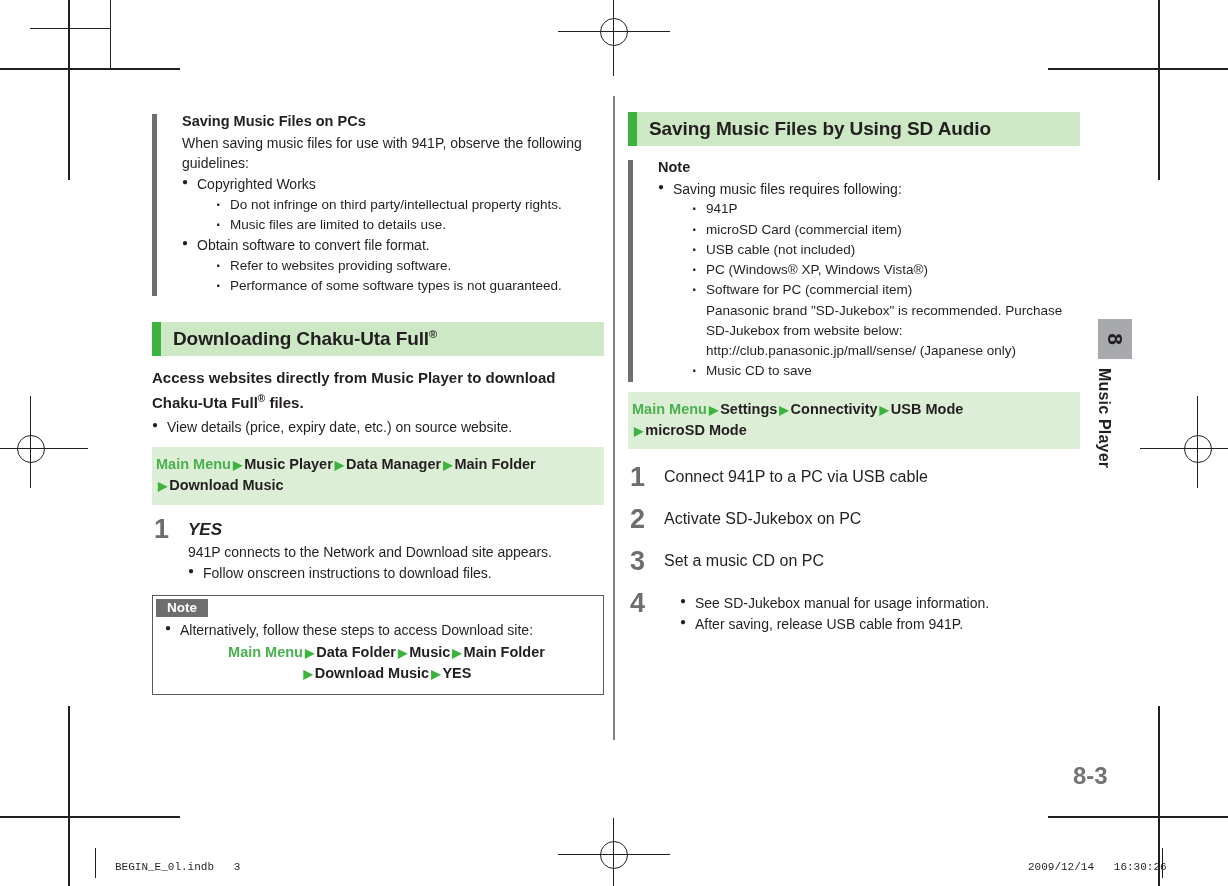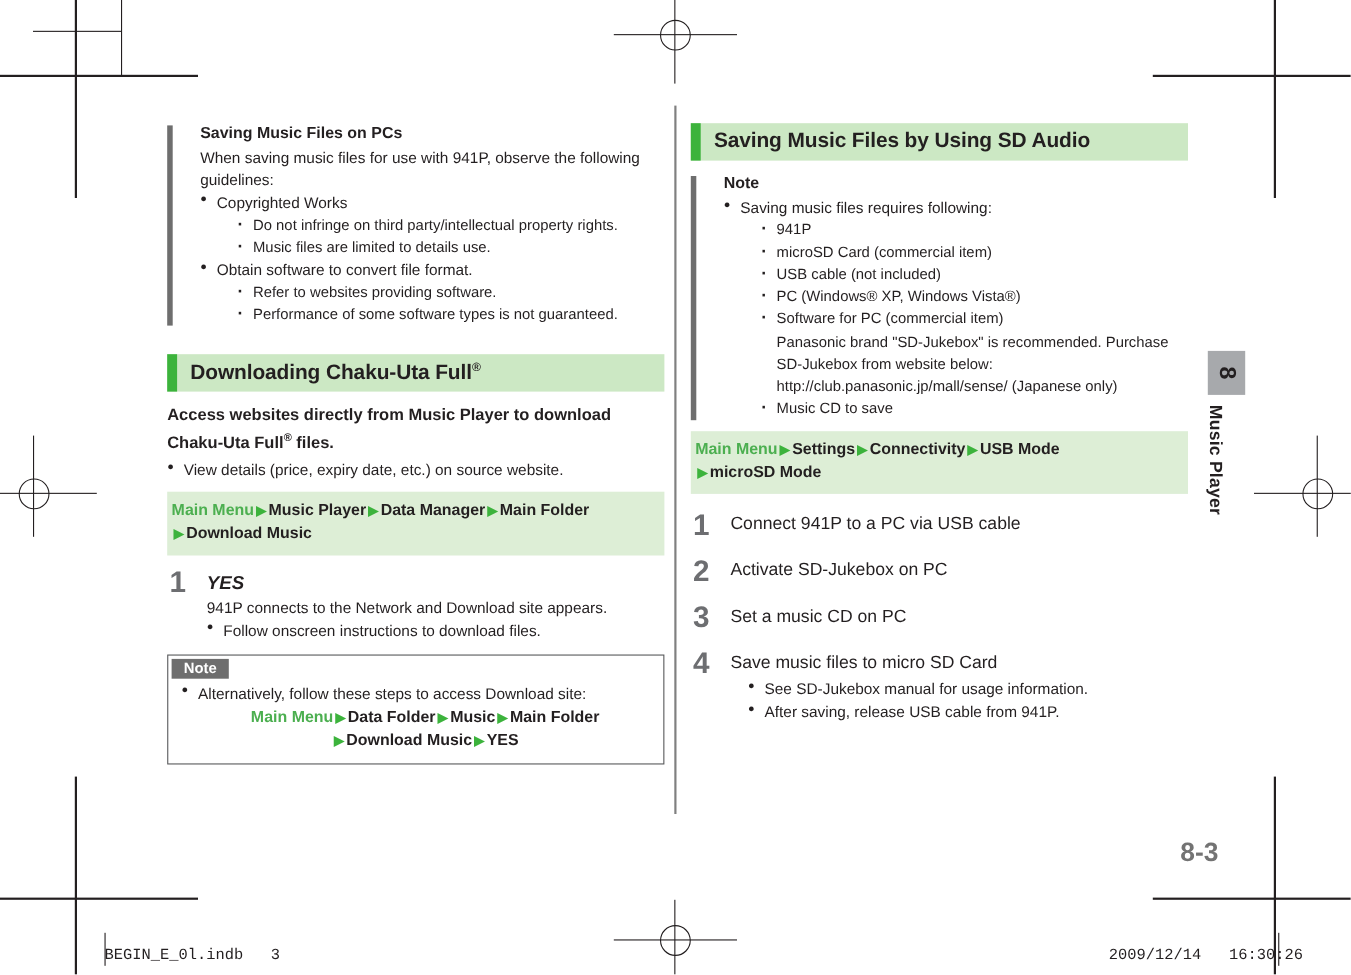--- a/index.html
+++ b/index.html
@@ -212,23 +212,24 @@
     left: 1073px; top: 762px;
     font-size: 24px;
     font-weight: bold;
     color: #737373;
   }
 
   
   .foot {
     position: absolute;
     font-family: "Liberation Mono", monospace;
-    font-size: 14px;
+    font-size: 11px;
     color: #231f20;
     white-space: pre;
+    padding-left: 20px;
   }
   .foot-left  { left: 95px;  top: 861px; }
   .foot-right { left: 1008px; top: 861px; }
   .foot-rule { position: absolute; background: #231f20; }
 </style>
 </head>
 <body>
 
 <div class="page">
 
@@ -376,21 +377,20 @@
     <div class="step" style="margin-top:22px;">
       <div class="num">2</div>
       <div class="title">Activate SD-Jukebox on PC</div>
     </div>
     <div class="step" style="margin-top:22px;">
       <div class="num">3</div>
       <div class="title">Set a music CD on PC</div>
     </div>
     <div class="step" style="margin-top:22px;">
       <div class="num">4</div>
-      <div class="title">Save music files to micro SD Card</div>
       <ul class="b1" style="margin-top:3px;margin-left:16px;">
         <li>See SD-Jukebox manual for usage information.</li>
         <li>After saving, release USB cable from 941P.</li>
       </ul>
     </div>
 
   </div>
 
   <div class="tab-wrap">
     <div class="tab-num">8</div>

